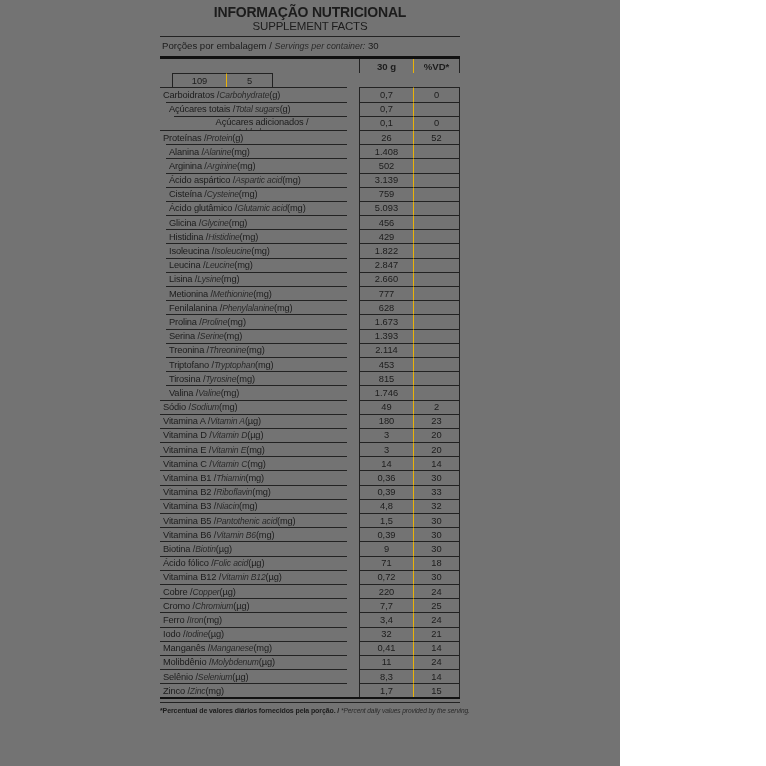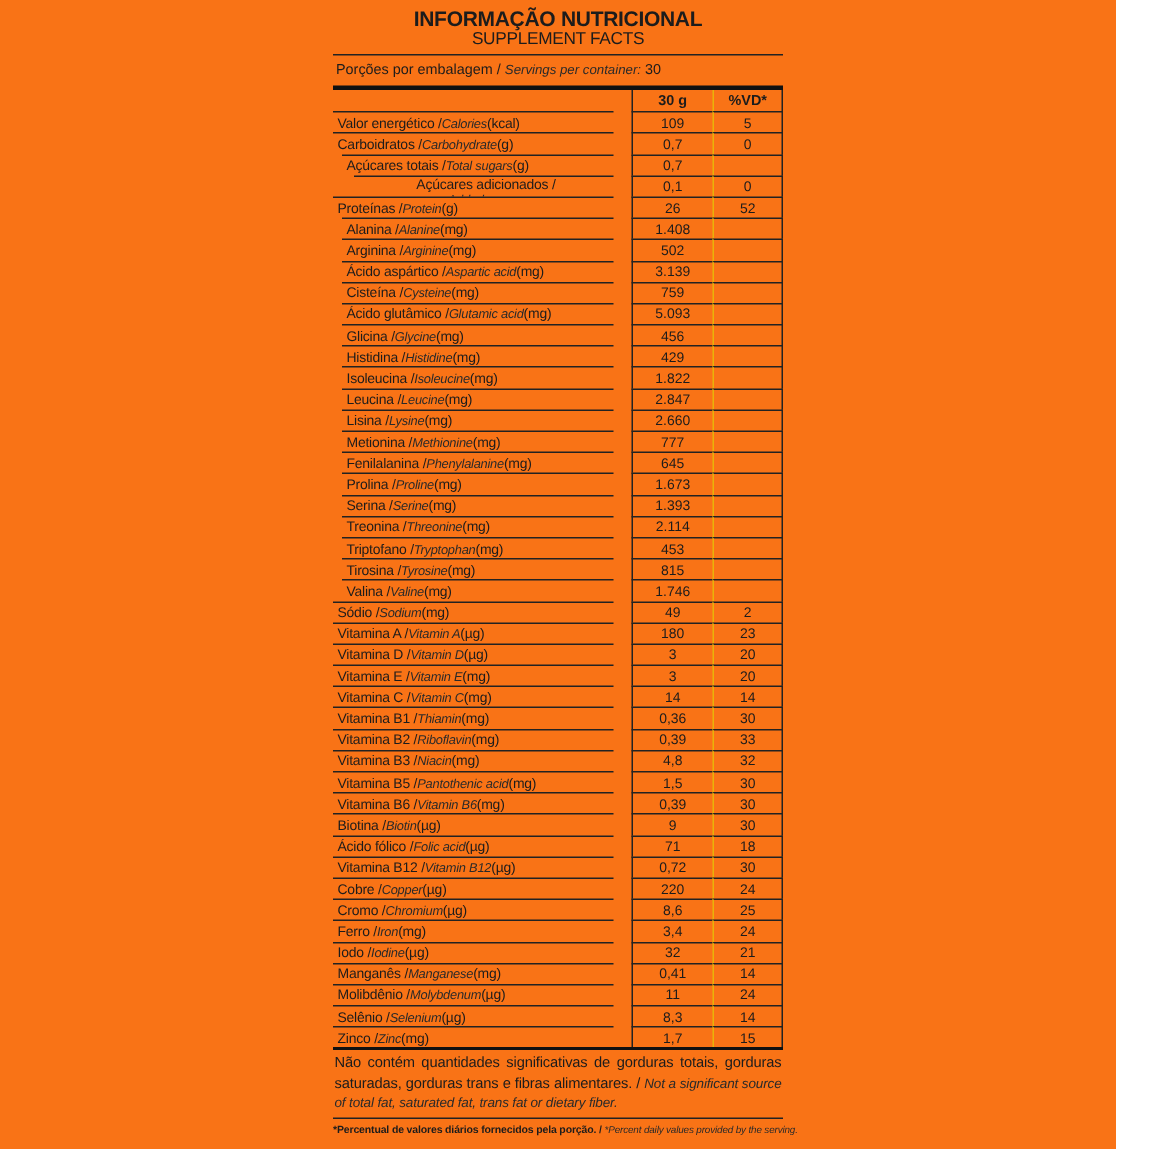--- a/index.html
+++ b/index.html
@@ -1,17 +1,17 @@
 <!DOCTYPE html>
 <html><head>
 <meta charset="utf-8">
 <style>
   html, body { margin: 0; padding: 0; background: #ffffff; }
   .page {
-    width: 744px; height: 766px; background: #f97316; overflow: hidden;
+    width: 620px; height: 766px; background: #737373; overflow: hidden;
     font-family: "Liberation Sans", sans-serif; color: #1c1c1c; position: relative;
   }
   .content { width: 300px; margin: 0 auto; padding-top: 4px; }
 
   .title   { font-size: 14px; font-weight: 700; text-align: center; letter-spacing: -0.2px; line-height: 16px; }
   .subtitle{ font-size: 11.5px; font-weight: 500; text-align: center; line-height: 13px; letter-spacing: -0.2px; }
 
   .rule       { border-top: 1px solid #222; height: 0; }
   .rule.thin  { margin-top: 3px; }
   .rule.thick { border-top: 3px solid #111; margin-top: 1px; }
@@ -58,25 +58,20 @@
     <div class="rule thick"></div>
 
     <div class="ntable">
       <div class="row head">
         <div class="cell lab"></div>
         <div class="cell val">30 g</div>
         <div class="cell vd">%VD*</div>
       </div>
       <div>
           <div class="row i0">
-    <div class="cell lab">
-              <span class="pt lab-pt">Valor energético / </span>
-              <span class="en lab-en">Calories</span>
-              <span class="pt lab-unit"> (kcal)</span>
-            </div>
     <div class="cell val row-val">109</div>
     <div class="cell vd row-vd">5</div>
   </div>
           <div class="row i0">
     <div class="cell lab">
               <span class="pt lab-pt">Carboidratos / </span>
               <span class="en lab-en">Carbohydrate</span>
               <span class="pt lab-unit"> (g)</span>
             </div>
     <div class="cell val row-val">0,7</div>
@@ -207,21 +202,21 @@
             </div>
     <div class="cell val row-val">777</div>
     <div class="cell vd row-vd"></div>
   </div>
           <div class="row i1">
     <div class="cell lab">
               <span class="pt lab-pt">Fenilalanina / </span>
               <span class="en lab-en">Phenylalanine</span>
               <span class="pt lab-unit"> (mg)</span>
             </div>
-    <div class="cell val row-val">645</div>
+    <div class="cell val row-val">628</div>
     <div class="cell vd row-vd"></div>
   </div>
           <div class="row i1">
     <div class="cell lab">
               <span class="pt lab-pt">Prolina / </span>
               <span class="en lab-en">Proline</span>
               <span class="pt lab-unit"> (mg)</span>
             </div>
     <div class="cell val row-val">1.673</div>
     <div class="cell vd row-vd"></div>
@@ -396,21 +391,21 @@
             </div>
     <div class="cell val row-val">220</div>
     <div class="cell vd row-vd">24</div>
   </div>
           <div class="row i0">
     <div class="cell lab">
               <span class="pt lab-pt">Cromo / </span>
               <span class="en lab-en">Chromium</span>
               <span class="pt lab-unit"> (µg)</span>
             </div>
-    <div class="cell val row-val">8,6</div>
+    <div class="cell val row-val">7,7</div>
     <div class="cell vd row-vd">25</div>
   </div>
           <div class="row i0">
     <div class="cell lab">
               <span class="pt lab-pt">Ferro / </span>
               <span class="en lab-en">Iron</span>
               <span class="pt lab-unit"> (mg)</span>
             </div>
     <div class="cell val row-val">3,4</div>
     <div class="cell vd row-vd">24</div>
@@ -458,20 +453,19 @@
               <span class="pt lab-unit"> (mg)</span>
             </div>
     <div class="cell val row-val">1,7</div>
     <div class="cell vd row-vd">15</div>
   </div>
         </div>
     </div>
 
     <div class="rule thick2"></div>
 
-    <p class="note"><span class="pt">Não contém quantidades significativas de gorduras totais, gorduras saturadas, gorduras trans e fibras alimentares. / </span><span class="en">Not a significant source of total fat, saturated fat, trans fat or dietary fiber.</span></p>
 
     <div class="rule thin2"></div>
 
     <p class="footnote"><span class="pt">*Percentual de valores diários fornecidos pela porção. / </span><span class="en">*Percent daily values provided by the serving.</span></p>
 
   </div>
 </div>
 
 </body></html>

